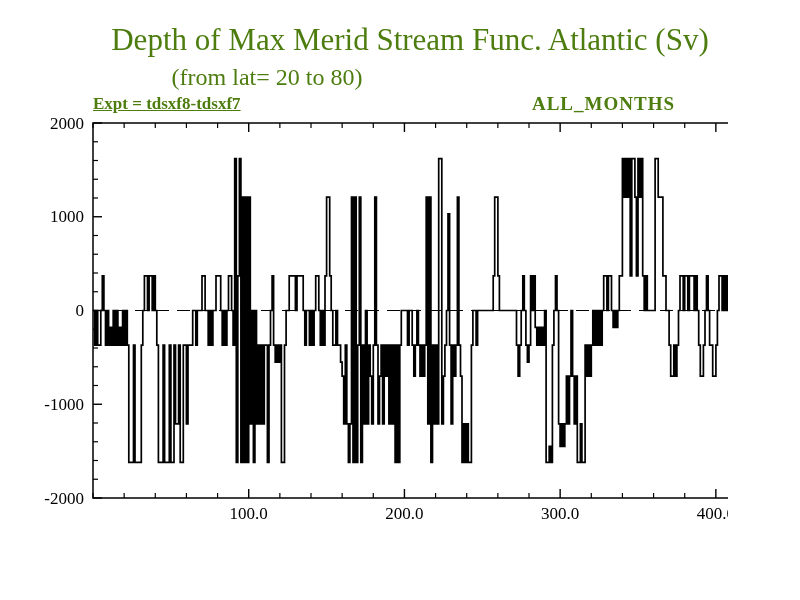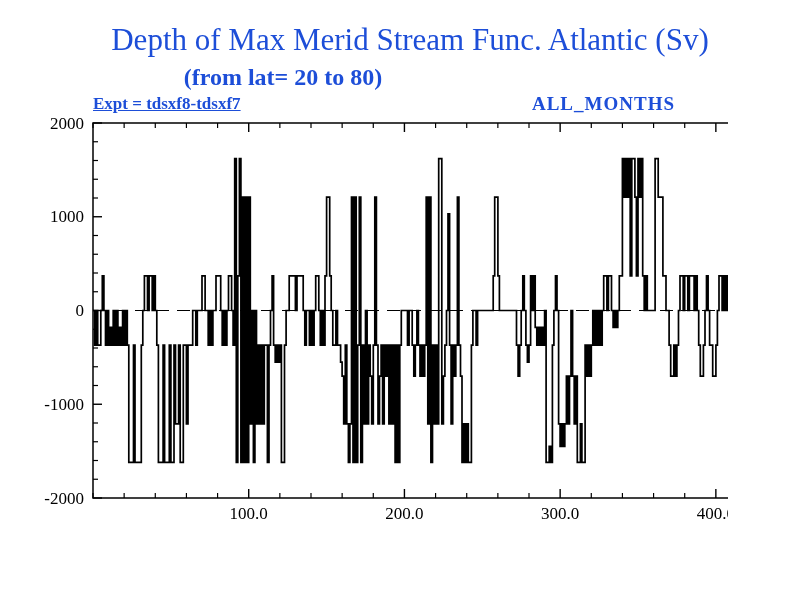--- a/index.html
+++ b/index.html
@@ -2,37 +2,36 @@
 <html><head>
 <meta charset="utf-8">
 <style>
   html, body { margin: 0; padding: 0; background: #ffffff; }
   #page {
     position: relative;
     width: 728px;
     height: 600px;
     background: #ffffff;
     font-family: "Liberation Serif", "DejaVu Serif", serif;
-    color: #1d4ed8;
+    color: #4d7c0f;
     overflow: hidden;
   }
   .chart-title {
     position: absolute;
     top: 22px; left: 40px; width: 740px;
     text-align: center;
     font-size: 31px;
     white-space: nowrap;
   }
   .chart-subtitle {
     position: absolute;
-    top: 64px; left: 133px; width: 300px;
+    top: 64px; left: 117px; width: 300px;
     text-align: center;
     font-size: 24px;
     white-space: nowrap;
-    font-weight: bold;
   }
   .expt-label {
     position: absolute;
     top: 94px; left: 93px;
     font-size: 17px;
     font-weight: bold;
     white-space: pre;
     text-decoration: underline;
   }
   .period-label {

